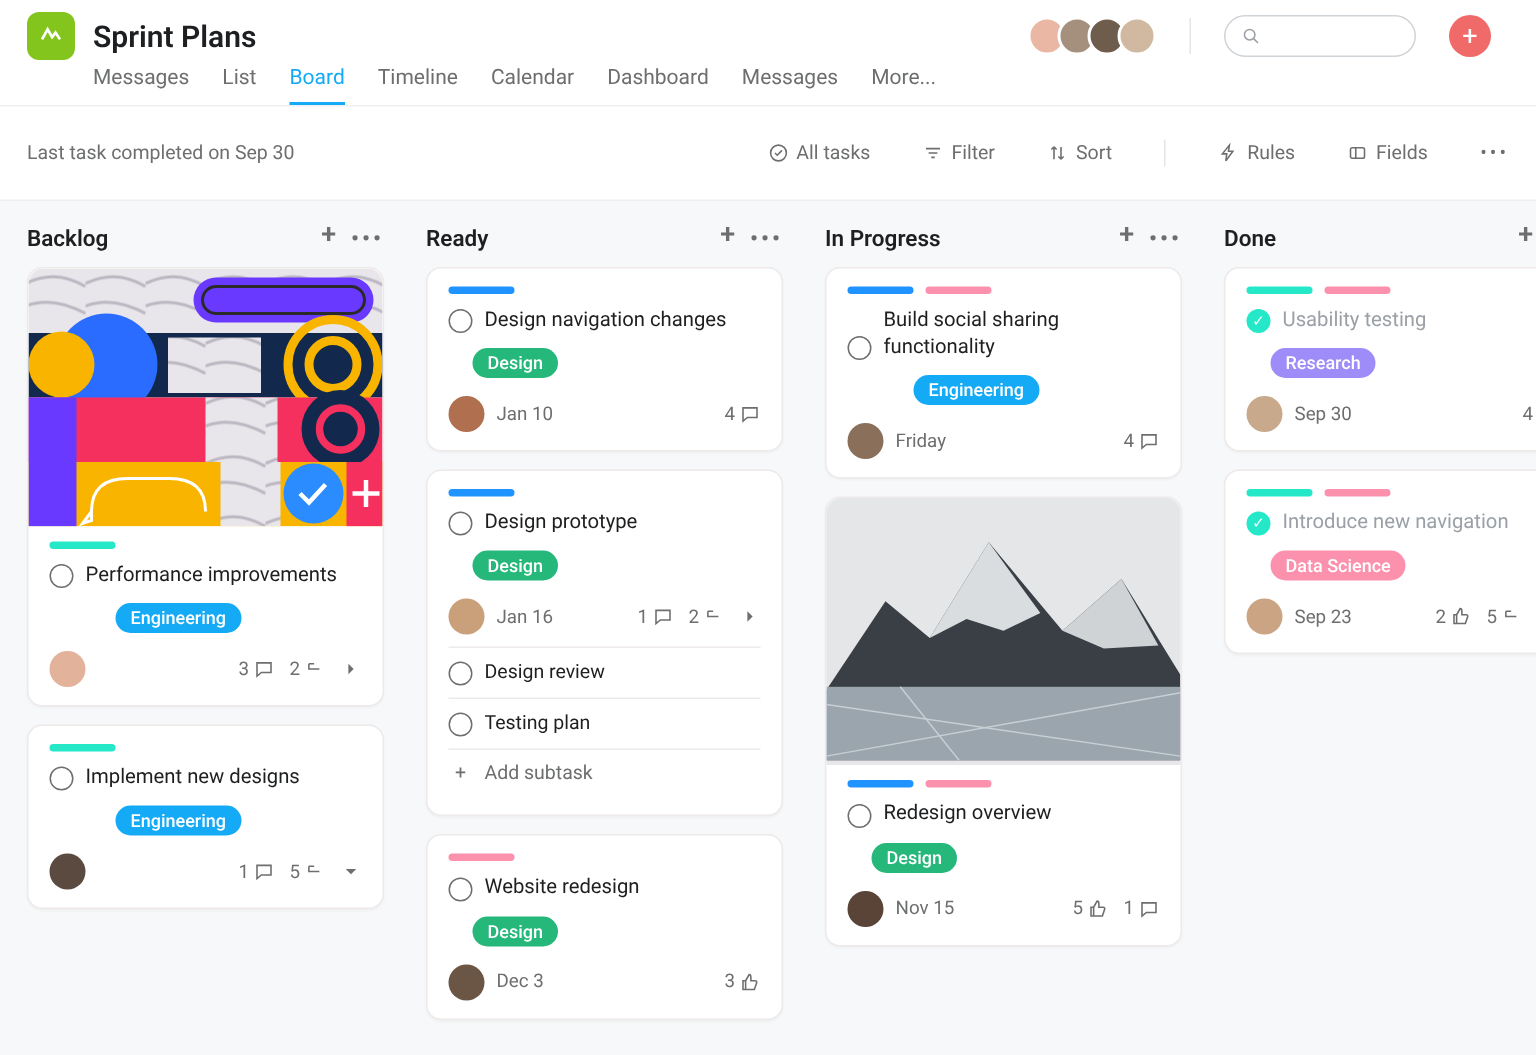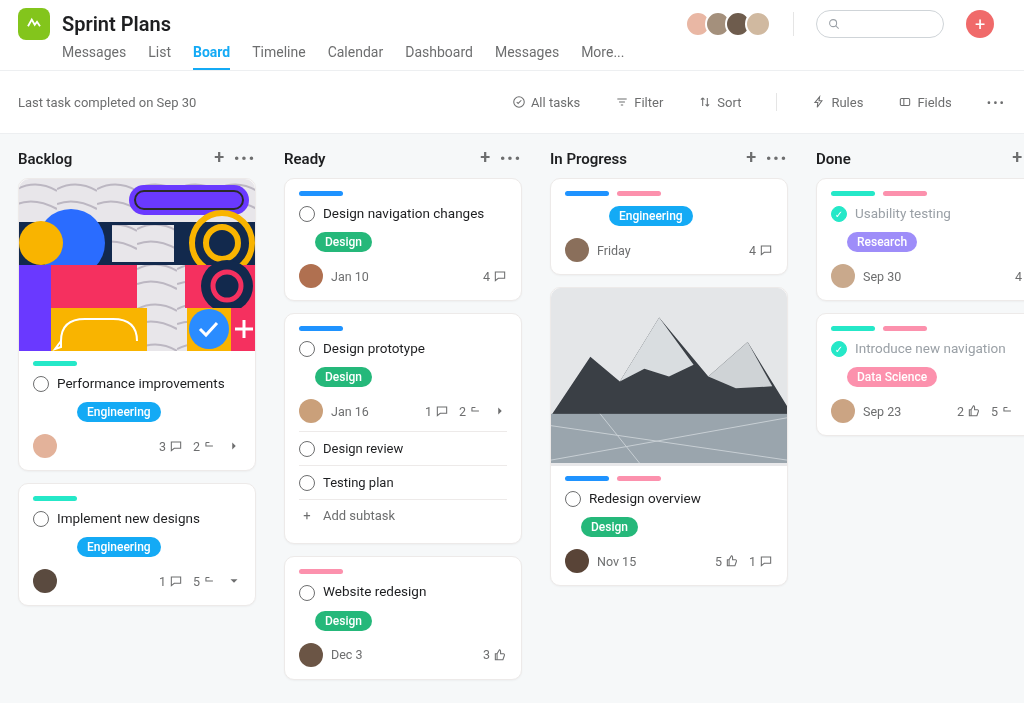--- a/index.html
+++ b/index.html
@@ -59,21 +59,21 @@
     font-size:18px; margin-left:10px;
   }
   .tabs {
     display:flex; gap:22px;
     margin-top:4px;
     margin-left:44px;
     font-size:14px;
     color:#6d6e6f;
   }
   .tab { padding-bottom:8px; cursor:pointer; }
-  .tab.active { color:#14aaf5; border-bottom:2px solid #14aaf5; font-weight:700; }
+  .tab.active { color:#14aaf5; border-bottom:2px solid #14aaf5; font-weight:400; }
 
   
   .toolbar {
     background:#fff;
     border-top:1px solid #edeff1;
     border-bottom:1px solid #edeff1;
     display:flex; align-items:center;
     padding:22px 18px;
     font-size:13px;
     color:#6d6e6f;
@@ -461,20 +461,24 @@
     <span class="col-actions">
       <span style="font-size:18px;line-height:14px;">+</span>
       <span style="letter-spacing:2px;">•••</span>
     </span>
       </div>
       <div class="card">
         <div class="bars">
           <span class="bar blue"></span>
           <span class="bar pink"></span>
         </div>
+        <div class="card-title-row">
+        <span class="check-circle "></span>
+        <span class="card-title ">Build social sharing functionality</span>
+      </div>
         <div class="tags">
           <span class="tag engineering">Engineering</span>
         </div>
         <div class="card-footer">
           <span class="avatar" style="background:#8a6f5b"></span>
           <span class="date">Friday</span>
           <span class="stats">
             <span class="stat">4 <svg class="ico" viewBox="0 0 24 24">
                 <path d="M4 5h16v11H9l-5 4z"></path>
               </svg></span>

